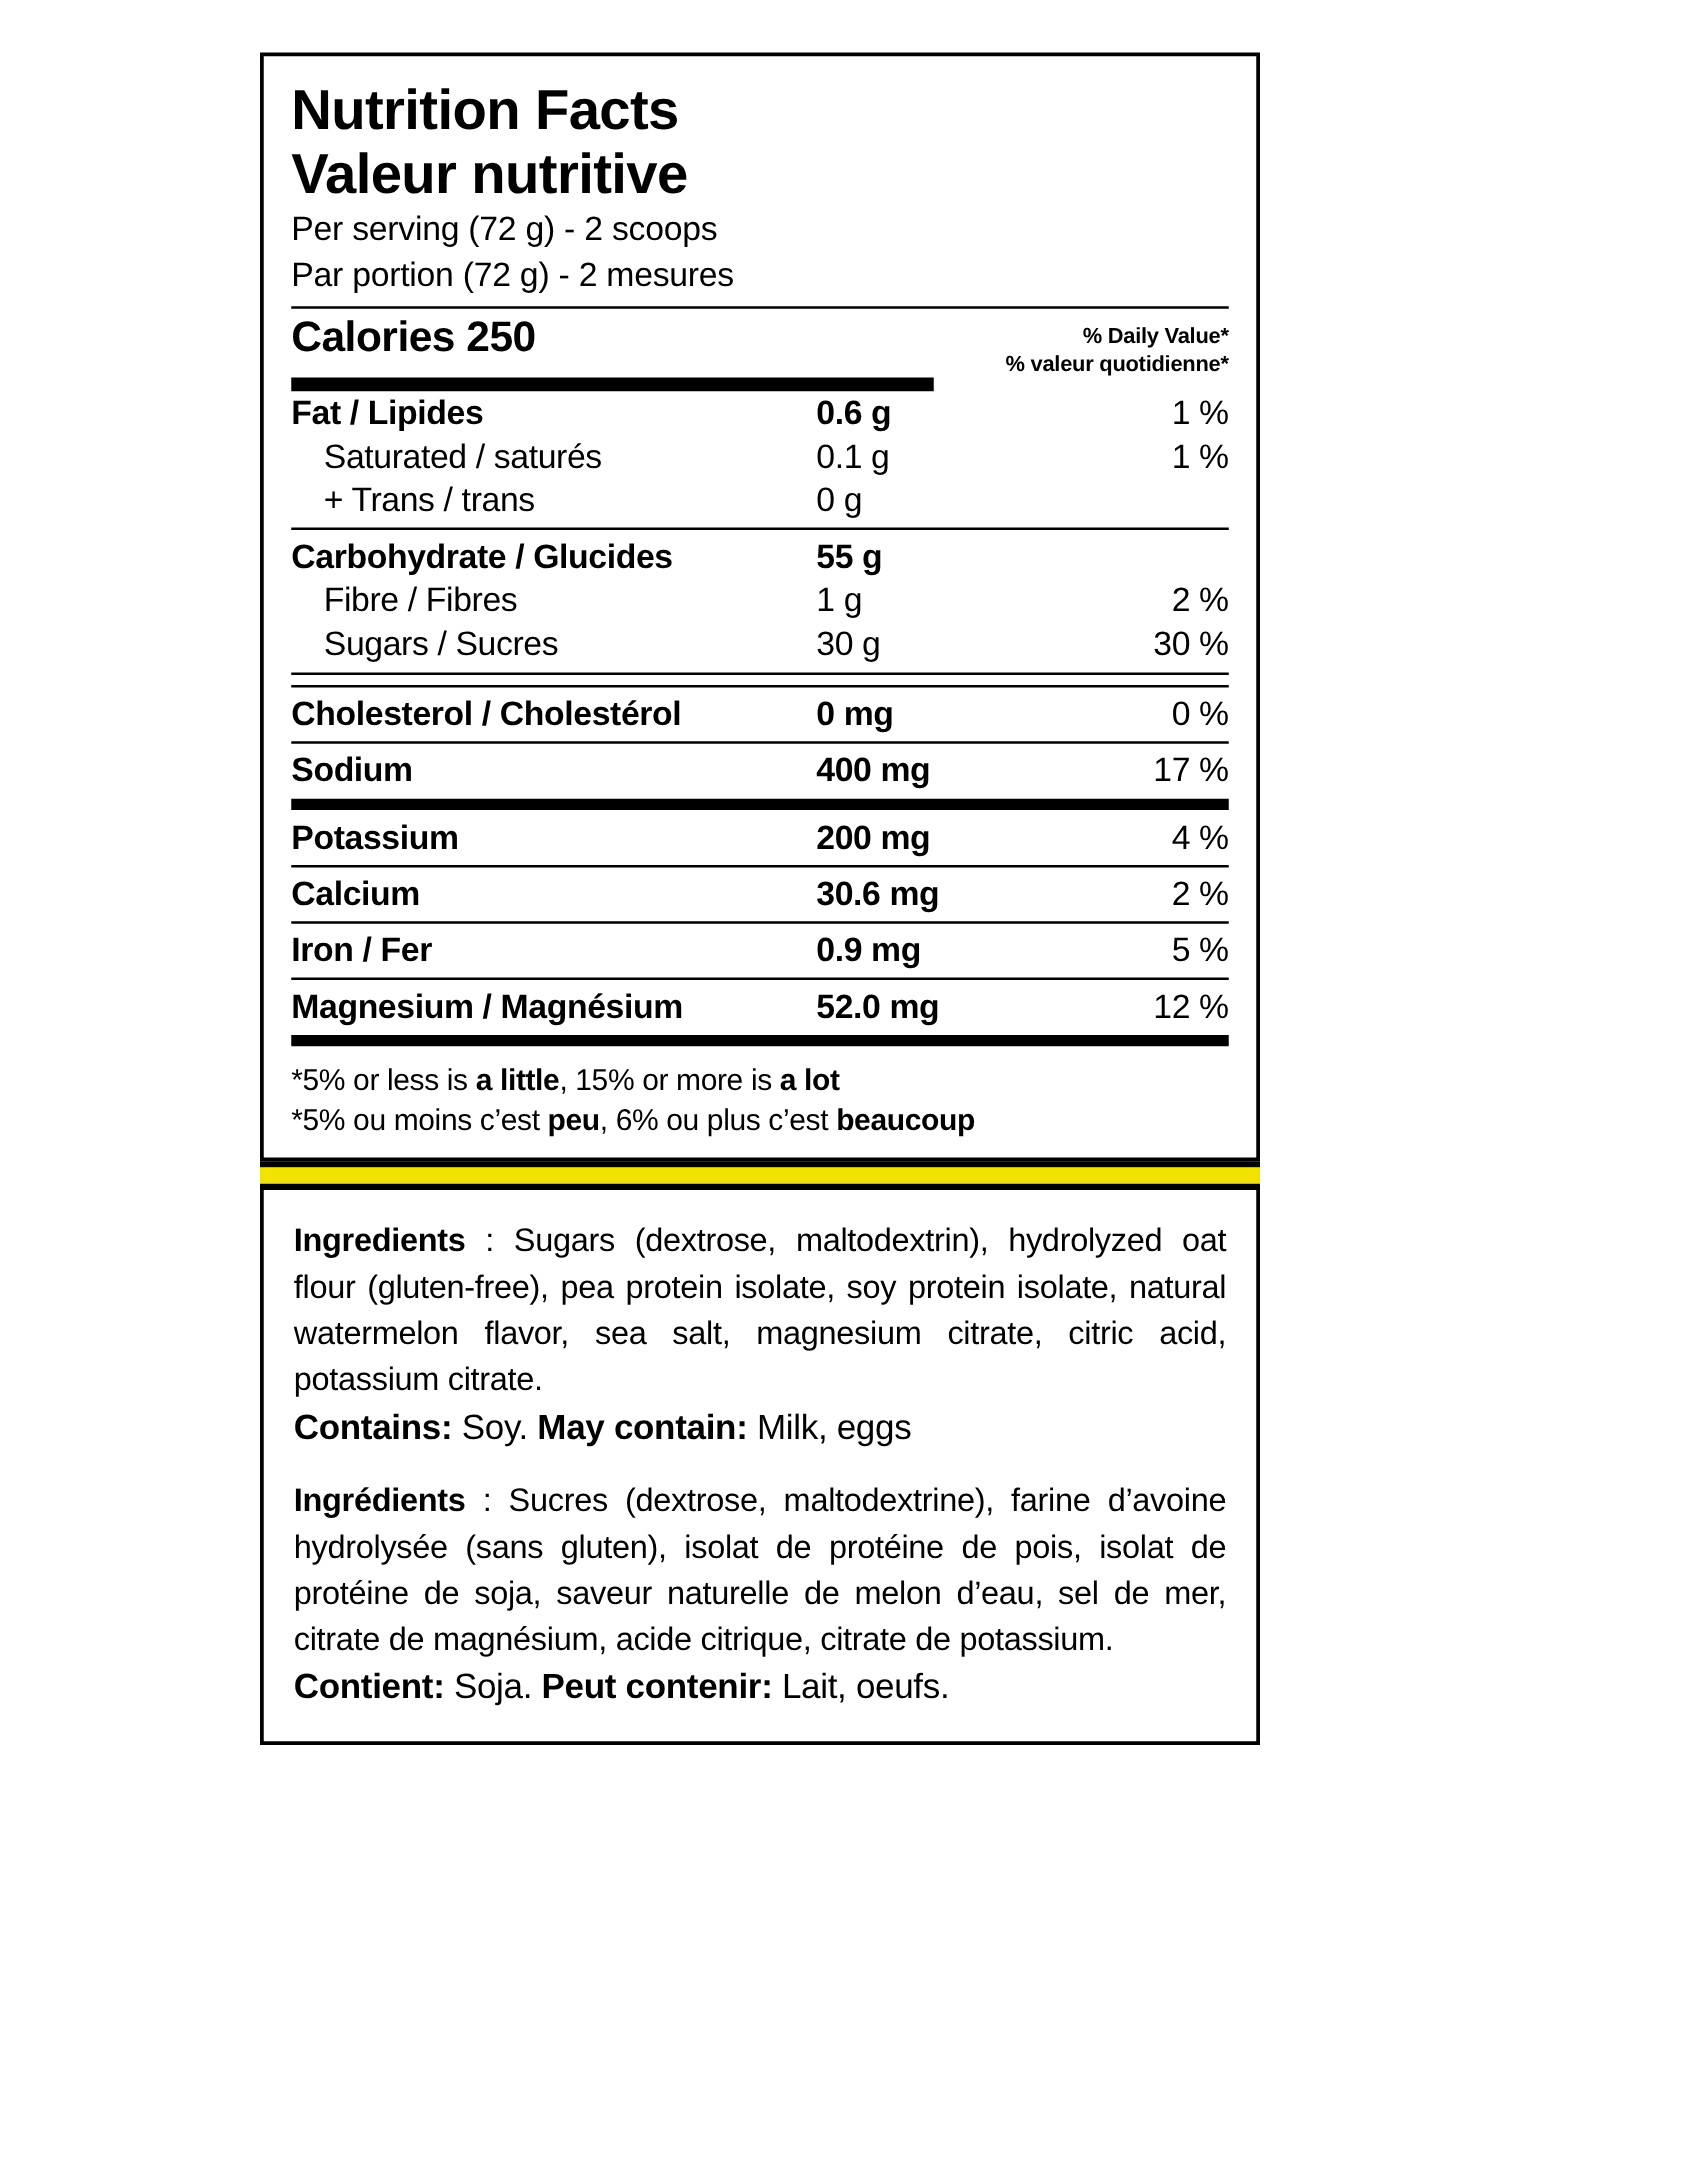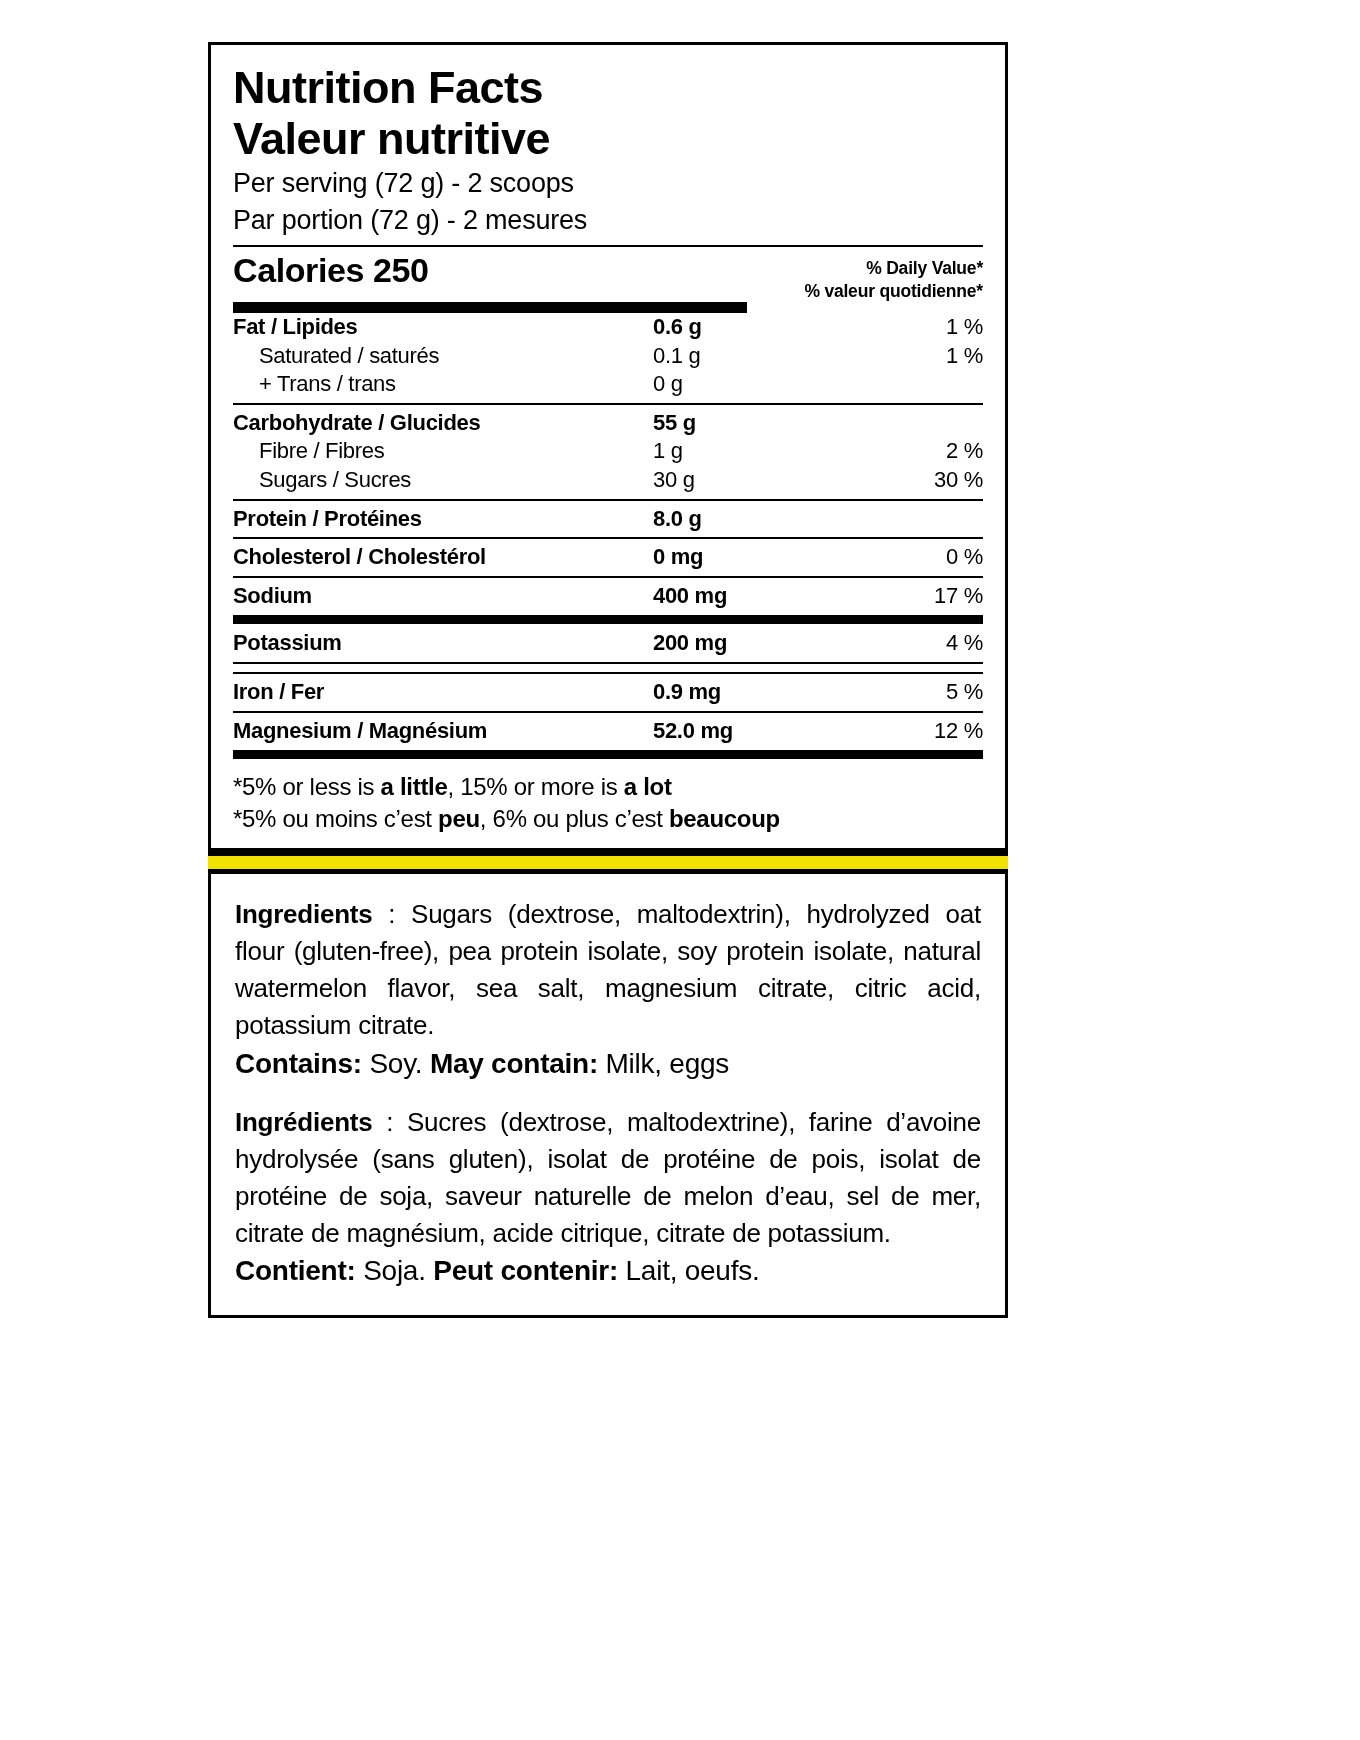--- a/index.html
+++ b/index.html
@@ -96,21 +96,21 @@
     table-layout: fixed;
   }
   .nutri td {
     padding: 0;
     vertical-align: baseline;
   }
   .c-name  { width: 56%; }
   .c-amt   { width: 23%; text-align: left; padding-right: 2px; }
   .c-dv    { width: 21%; text-align: right; }
 
-  .row-cells { font-size: 22px; line-height: 1.30; letter-spacing: -0.3px; }
+  .row-cells { font-size: 27px; line-height: 1.30; letter-spacing: -0.3px; }
   .row-cells.bold .c-name,
   .row-cells.bold .c-amt { font-weight: bold; }
   .row-cells .c-name.indent { padding-left: 26px; font-weight: normal; }
   .row-cells .c-dv { font-weight: normal; }
 
   .sep-row td { padding: 0; }
   .sep-thin  { height: 2px; background:#000; margin: 4px 0 4px 0; }
   .sep-thick { height: 9px; background:#000; margin: 5px 0 5px 0; }
 
   .footnote {
@@ -221,25 +221,20 @@
             <td class="c-amt">30 g</td>
             <td class="c-dv">30 %</td>
           </tr>
 
           <tr class="sep-row">
             <td colspan="3">
                 <div class="sep-thin"></div>
               </td>
           </tr>
 
-          <tr class="row-cells bold">
-            <td class="c-name">Protein / Protéines</td>
-            <td class="c-amt">8.0 g</td>
-            <td class="c-dv"></td>
-          </tr>
 
           <tr class="sep-row">
             <td colspan="3">
                 <div class="sep-thin"></div>
               </td>
           </tr>
 
           <tr class="row-cells bold">
             <td class="c-name">Cholesterol / Cholestérol</td>
             <td class="c-amt">0 mg</td>
@@ -269,20 +264,25 @@
             <td class="c-amt">200 mg</td>
             <td class="c-dv">4 %</td>
           </tr>
 
           <tr class="sep-row">
             <td colspan="3">
                 <div class="sep-thin"></div>
               </td>
           </tr>
 
+          <tr class="row-cells bold">
+            <td class="c-name">Calcium</td>
+            <td class="c-amt">30.6 mg</td>
+            <td class="c-dv">2 %</td>
+          </tr>
 
           <tr class="sep-row">
             <td colspan="3">
                 <div class="sep-thin"></div>
               </td>
           </tr>
 
           <tr class="row-cells bold">
             <td class="c-name">Iron / Fer</td>
             <td class="c-amt">0.9 mg</td>

